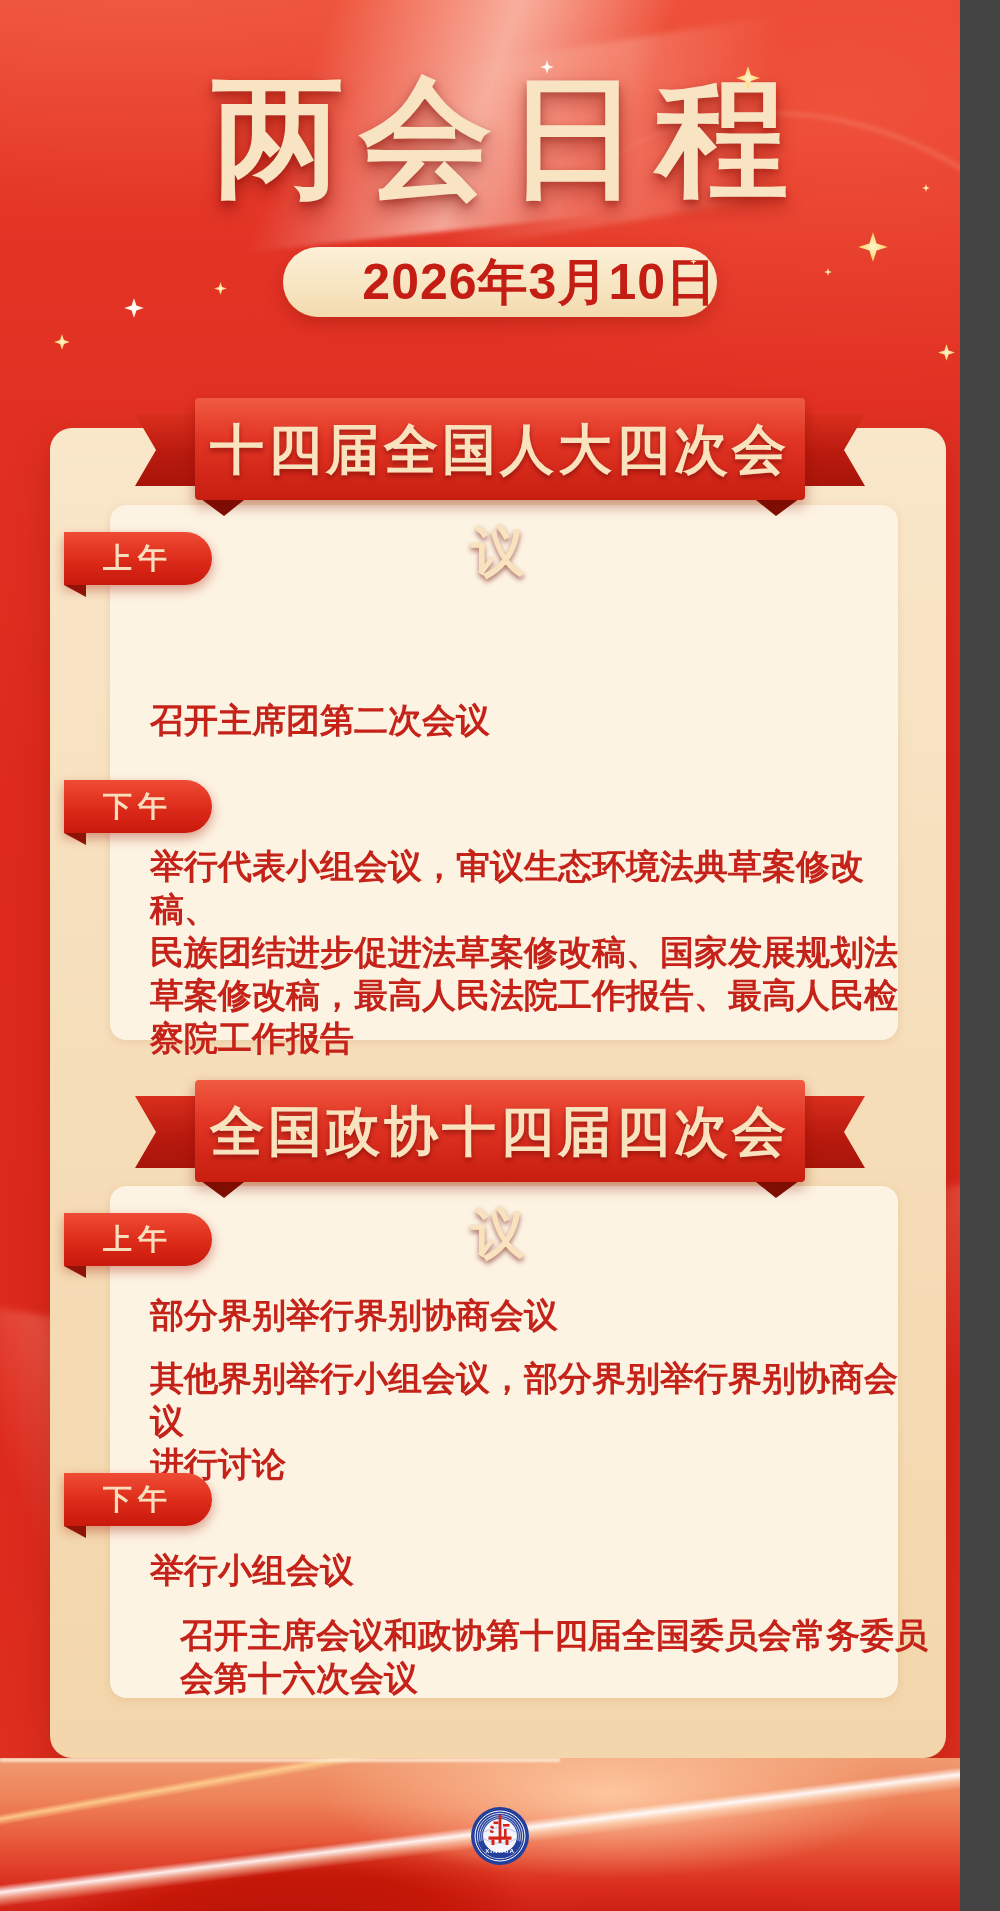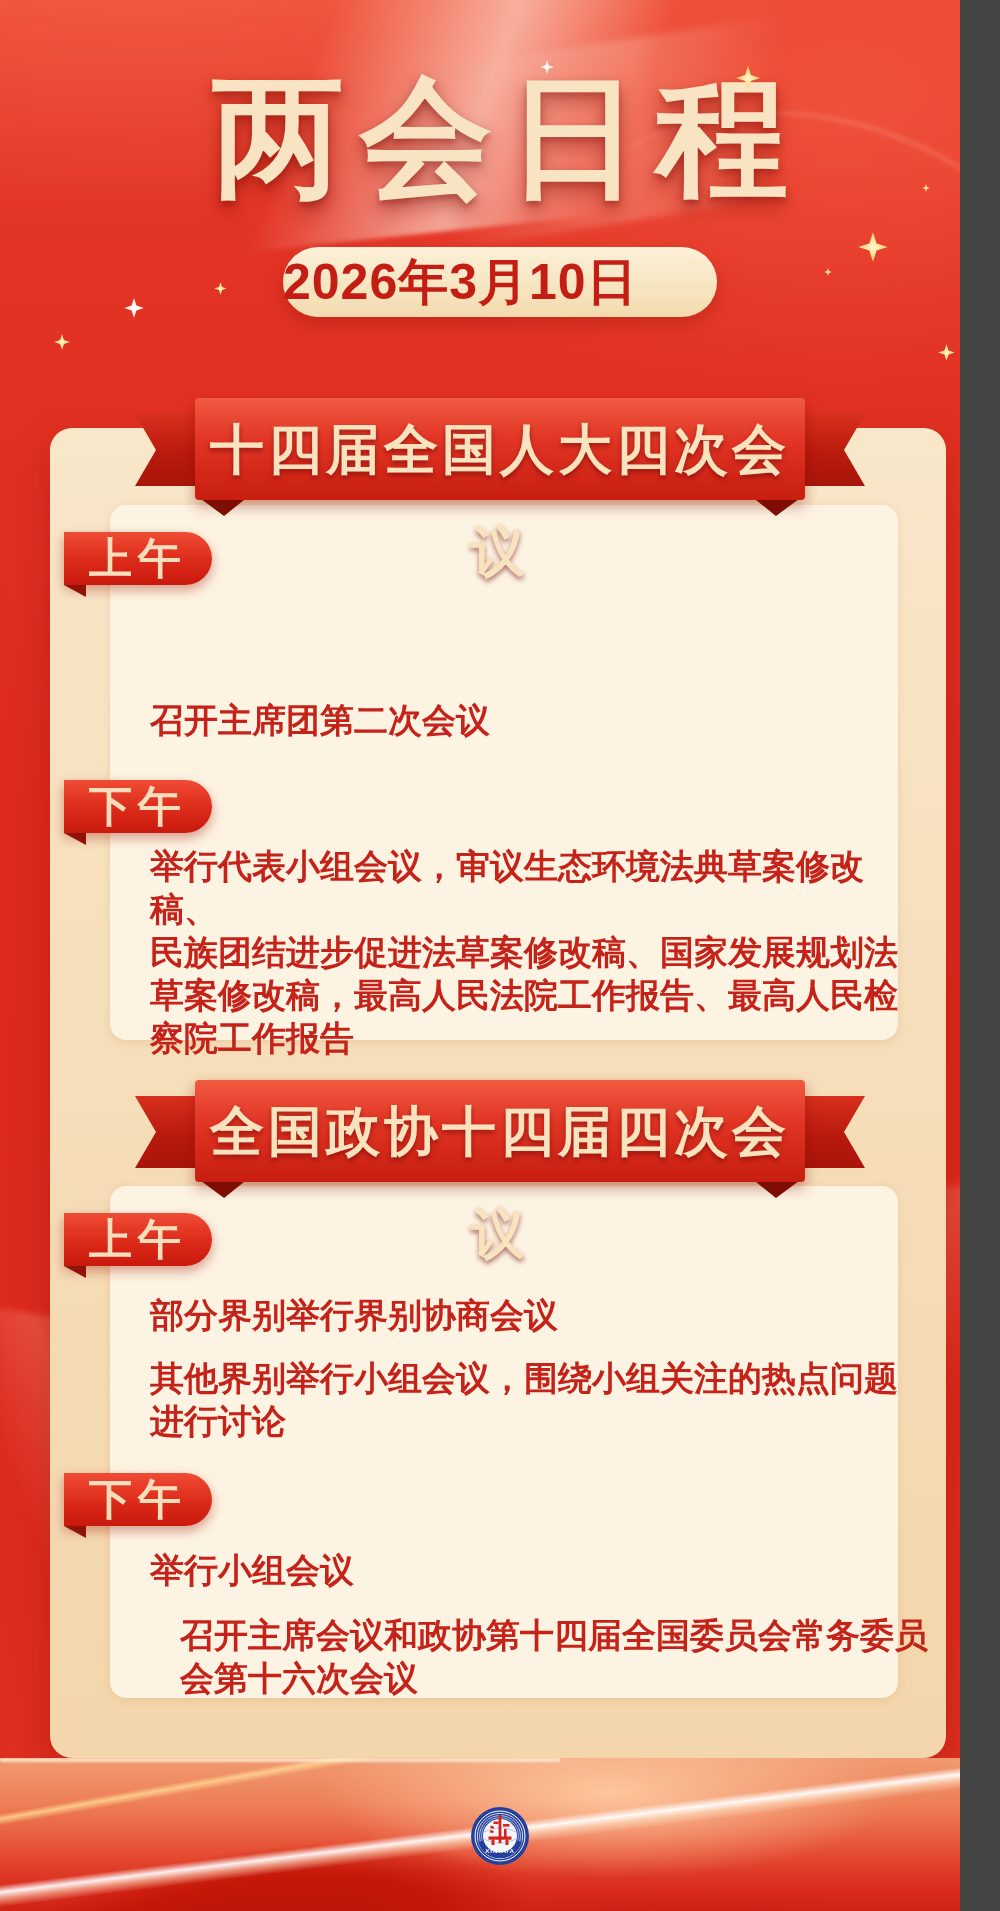--- a/index.html
+++ b/index.html
@@ -40,21 +40,21 @@
     position:absolute;left:0;top:64px;width:1000px;text-align:center;
     font-family:"Liberation Serif","DejaVu Serif",serif;
     font-size:132px;line-height:150px;font-weight:900;letter-spacing:16px;margin-left:8px;
     color:#f8e3c3;
     text-shadow:0 10px 18px rgba(122,8,2,.45),0 4px 6px rgba(122,8,2,.35);
   }
   .date-pill{
     position:absolute;left:283px;top:247px;width:434px;height:70px;border-radius:40px;
     background:linear-gradient(180deg,#fcf0d8 0%,#f6e2bc 70%,#f3d9ae 100%);
     box-shadow:0 8px 16px rgba(150,22,8,.35);
-    text-align:left;font-size:50px;line-height:70px;font-weight:700;color:#c41d14;letter-spacing:1px;
+    text-align:right;font-size:50px;line-height:70px;font-weight:700;color:#c41d14;letter-spacing:1px;
   }
   
   .outer-card{
     position:absolute;left:50px;top:428px;width:896px;height:1330px;border-radius:22px;
     background:linear-gradient(180deg,#f9e7ca 0%,#f6dfbc 40%,#f3d6ab 100%);
     box-shadow:0 14px 34px rgba(140,16,5,.35);
   }
   .panel{
     position:absolute;left:110px;width:788px;border-radius:16px;
     background:#fdf3e2;box-shadow:0 2px 8px rgba(190,120,60,.18);
@@ -75,21 +75,21 @@
     background:linear-gradient(180deg,#f05a41 0%,#e13424 42%,#c71e10 100%);
     box-shadow:0 6px 14px rgba(130,12,2,.4);
     text-align:center;line-height:102px;font-size:54px;font-weight:700;letter-spacing:4px;
     color:#f9e2be;text-shadow:0 3px 5px rgba(105,5,0,.55);
   }
   
   .badge{
     position:absolute;left:64px;width:148px;height:53px;border-radius:0 27px 27px 0;
     background:linear-gradient(180deg,#ef4c35 0%,#dc2a19 55%,#c8190d 100%);
     box-shadow:0 5px 12px rgba(160,22,6,.4);
-    text-align:center;line-height:53px;font-size:43px;font-weight:700;letter-spacing:6px;color:#f8debc;
+    text-align:center;line-height:53px;font-size:29px;font-weight:700;letter-spacing:6px;color:#f8debc;
   }
   .badge::after{content:"";position:absolute;left:0;top:100%;width:22px;height:12px;
     background:#8f1306;clip-path:polygon(0 0,100% 0,100% 100%);}
   
   .para{
     position:absolute;left:150px;width:748px;
     font-size:34px;line-height:43px;font-weight:700;color:#c5231a;
     white-space:pre-line;text-align:left;
   }
   
@@ -161,21 +161,21 @@
   <div class="ribbon" style="top:1078px;">
     <div class="tail tail-l"></div>
     <div class="tail tail-r"></div>
     <div class="fold fold-l"></div>
     <div class="fold fold-r"></div>
     <div class="band">全国政协十四届四次会议</div>
   </div>
 
   <div class="badge" style="top:1213px;">上午</div>
   <div class="para" style="top:1294px;">部分界别举行界别协商会议</div>
-  <div class="para" style="top:1357px;">其他界别举行小组会议，围绕小组关注的热点问题
+  <div class="para" style="top:1357px;">其他界别举行小组会议，部分界别举行界别协商会议
 进行讨论</div>
 
   <div class="badge" style="top:1473px;">下午</div>
   <div class="para" style="top:1549px;">举行小组会议</div>
   <div class="para" style="top:1614px;margin-left:30px;">召开主席会议和政协第十四届全国委员会常务委员
 会第十六次会议</div>
 
   <div class="bottom-wave">
     <div class="bw bw-base"></div>
     <div class="bw bw-glow"></div>

